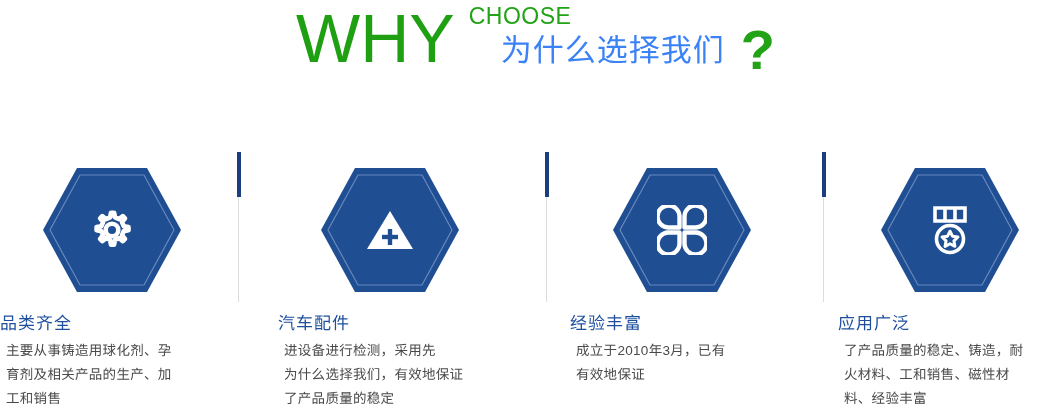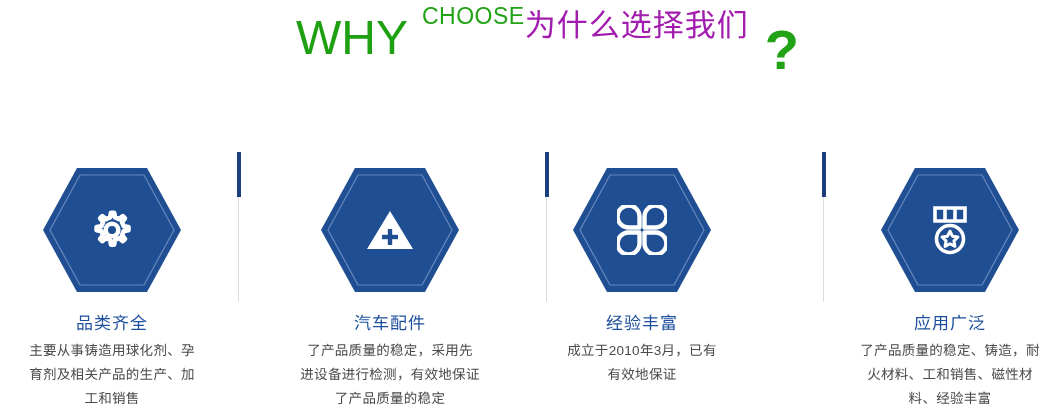--- a/index.html
+++ b/index.html
@@ -31,48 +31,49 @@
     height: 95px;
   }
   .heading-inner {
     position: absolute;
     left: 296px;
     top: 0;
     display: flex;
     align-items: flex-start;
   }
   .why-word {
-    font-size: 48px;
+    font-size: 68px;
     line-height: 72px;
     font-weight: 400;
     color: #1FA012;
     letter-spacing: 0px;
     display: block;
     margin-top: 2px;
   }
   .heading-stack {
     display: flex;
-    flex-direction: row;
+    flex-direction: column;
     margin-left: 14px;
     margin-top: 4px;
   }
   .choose-word {
     font-size: 23px;
     line-height: 25px;
     color: #22A316;
     letter-spacing: 0.5px;
     font-weight: 400;
   }
   .cn-title {
     font-size: 31px;
     line-height: 38px;
-    color: #a21caf;
+    color: #3b82f6;
     font-weight: 400;
     letter-spacing: 1px;
     margin-top: 3px;
+    margin-left: 32px;
   }
   .qmark {
     font-size: 56px;
     line-height: 56px;
     color: #22A316;
     font-weight: 700;
     margin-left: 16px;
     margin-top: 22px;
   }
 
@@ -81,25 +82,24 @@
     position: absolute;
     left: 0;
     top: 150px;
     width: 1055px;
     height: 266px;
   }
   .card {
     position: absolute;
     top: 0;
     width: 224px;
-    text-align: center;
   }
   .card-1 { left: 0px; }
   .card-2 { left: 278px; }
-  .card-3 { left: 530px; }
+  .card-3 { left: 570px; }
   .card-4 { left: 838px; }
 
   .hex-wrap {
     position: relative;
     width: 140px;
     height: 126px;
     margin: 17px auto 0 auto;
   }
   .hex-svg {
     display: block;
@@ -224,22 +224,22 @@
             <path d="M28 6 L51 44 L5 44 Z" fill="#ffffff"></path>
             <g stroke="#1F4E93" stroke-width="4.4" stroke-linecap="butt">
               <line x1="28" y1="24" x2="28" y2="40"></line>
               <line x1="20" y1="32" x2="36" y2="32"></line>
             </g>
           </svg>
         </div>
       </div>
       <div class="card-title">汽车配件</div>
       <div class="card-desc">
-        <span class="ln">了产品质量的稳定，采用先</span>
-        <span class="ln">进设备进行检测，有效地保证</span>
+        <span class="ln">进设备进行检测，采用先</span>
+        <span class="ln">为什么选择我们，有效地保证</span>
         <span class="ln">了产品质量的稳定</span>
       </div>
     </div>
 
     <div class="card card-3">
       <div class="hex-wrap">
         <svg class="hex-svg" viewBox="0 0 140 126">
           <polygon points="35,1 105,1 139,63 105,125 35,125 1,63" fill="#1F4E93"></polygon>
           <polygon points="38,8 102,8 132,63 102,118 38,118 8,63" fill="none" stroke="#7693C4" stroke-width="1.2" opacity="0.85"></polygon>
         </svg>

